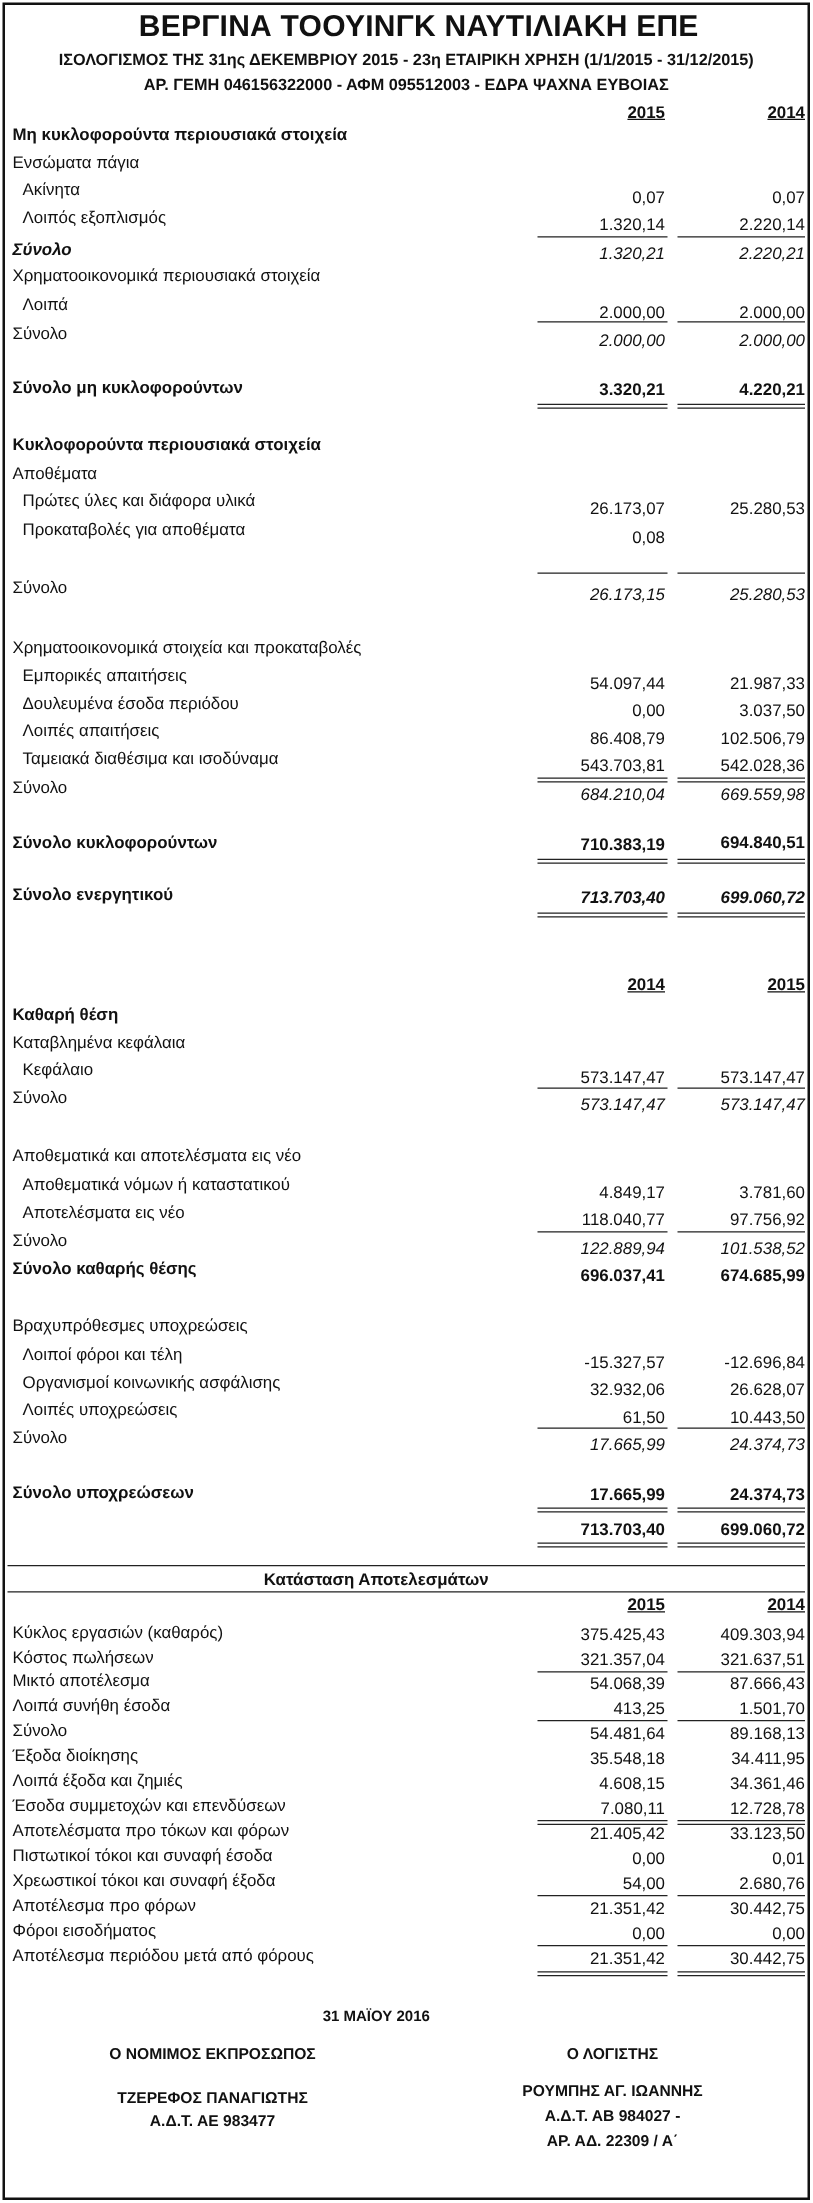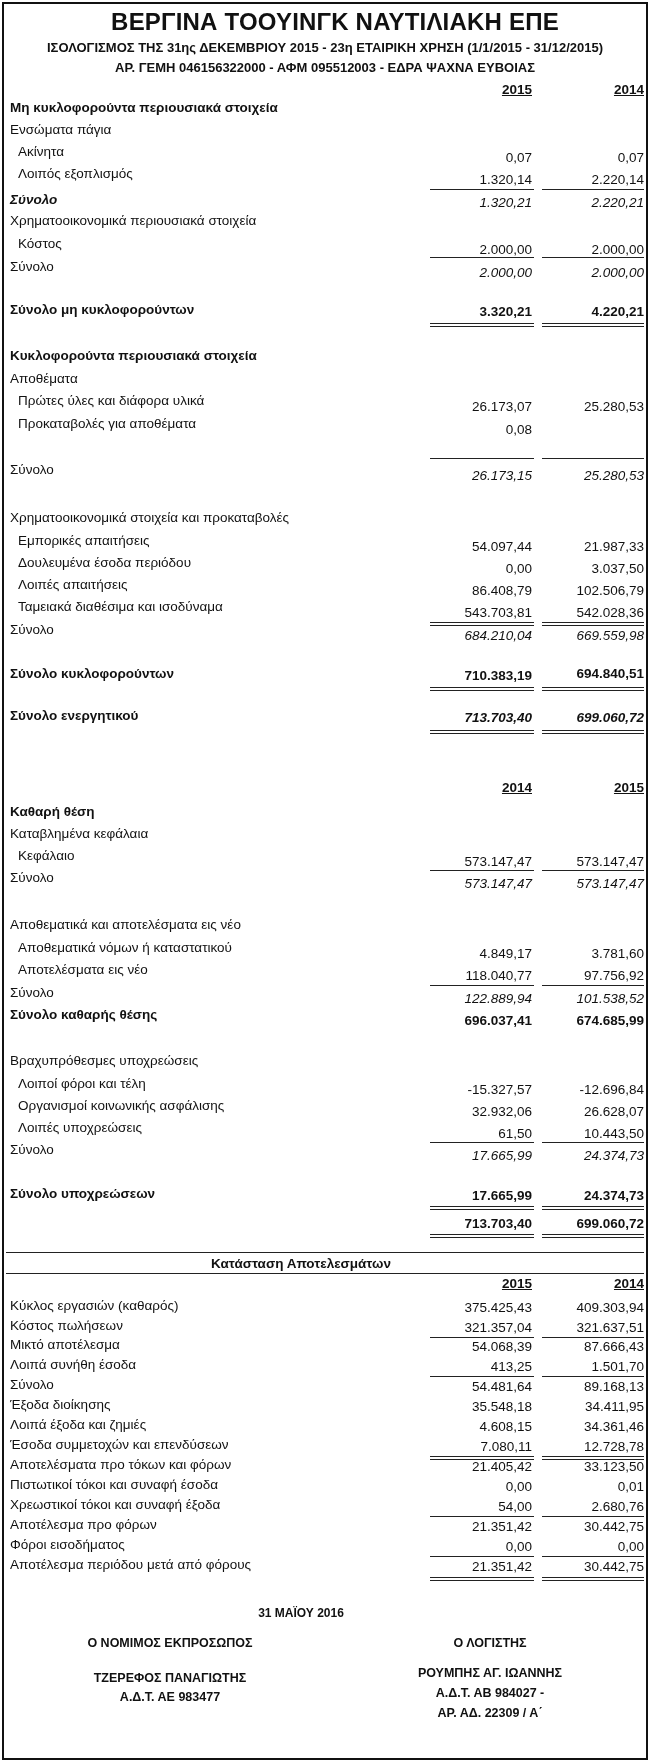--- a/index.html
+++ b/index.html
@@ -64,21 +64,21 @@
 <div class="ln c2" style="top:189px"></div>
 <div class="row" style="top:192px">
     <span class="lbl b i">Σύνολο</span>
     <span class="v1 i" style="top:3px">1.320,21</span>
     <span class="v2 i" style="top:3px">2.220,21</span>
   </div>
 <div class="row" style="top:213px">
     <span class="lbl">Χρηματοοικονομικά περιουσιακά στοιχεία</span>
   </div>
 <div class="row" style="top:236px">
-    <span class="lbl ind">Κόστος</span>
+    <span class="lbl ind">Λοιπά</span>
     <span class="v1" style="top:6px">2.000,00</span>
     <span class="v2" style="top:6px">2.000,00</span>
   </div>
 <div class="ln c1" style="top:257px"></div>
 <div class="ln c2" style="top:257px"></div>
 <div class="row" style="top:259px">
     <span class="lbl">Σύνολο</span>
     <span class="v1 i" style="top:6px">2.000,00</span>
     <span class="v2 i" style="top:6px">2.000,00</span>
   </div>

